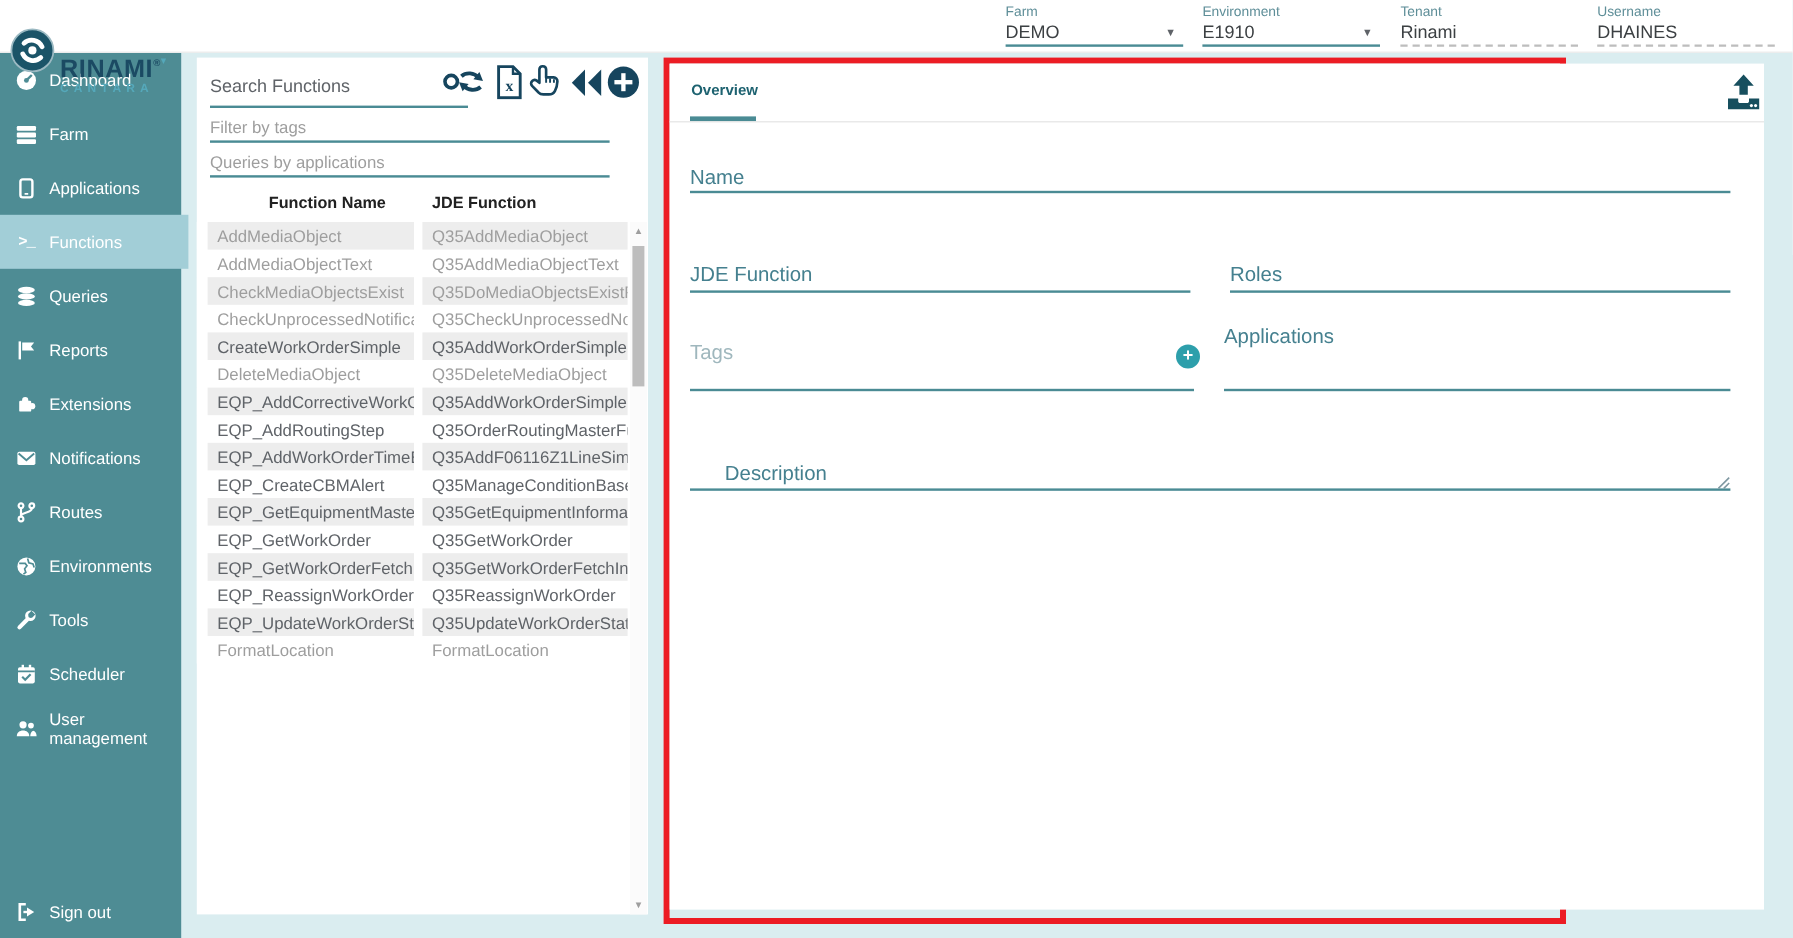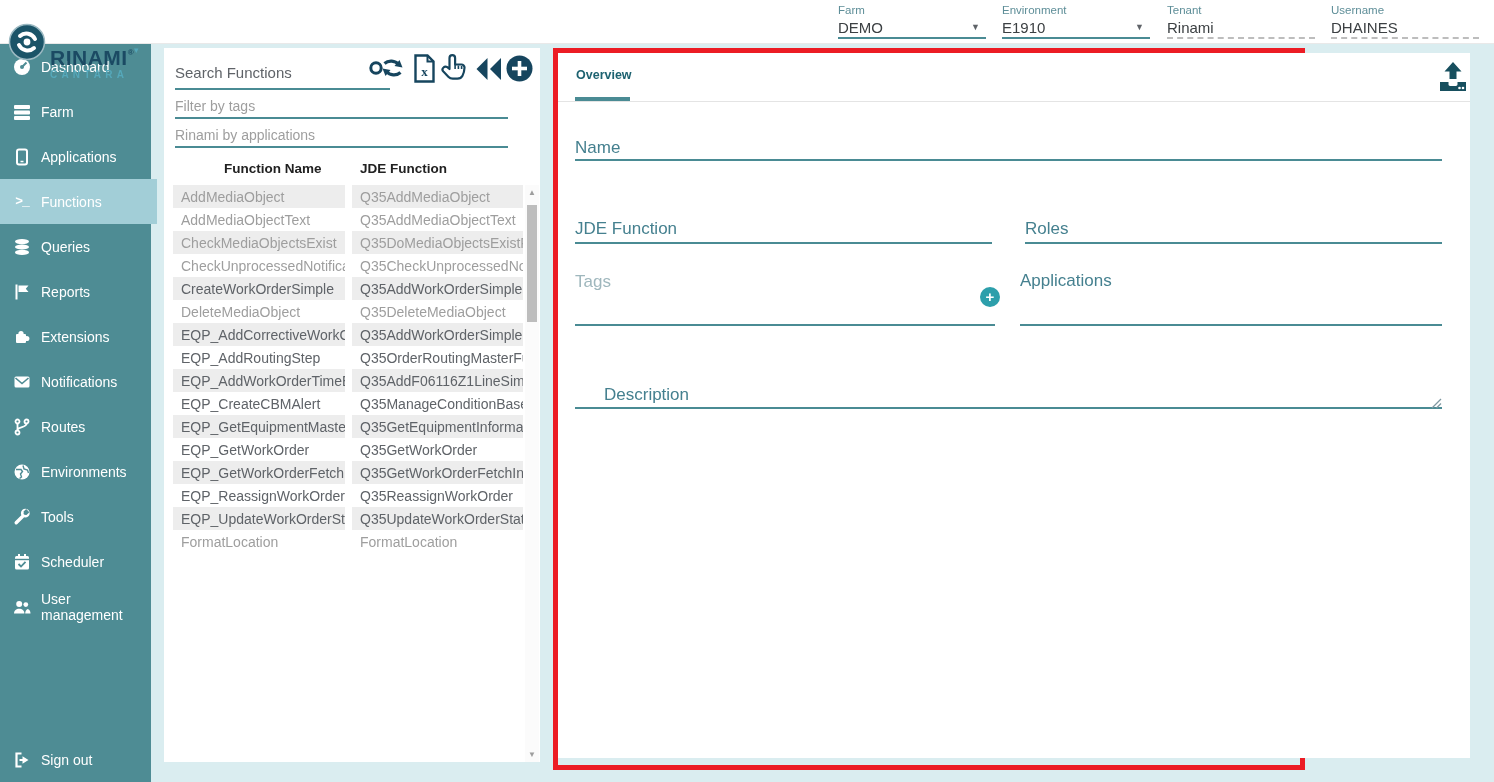--- a/index.html
+++ b/index.html
@@ -48,21 +48,21 @@
   .sb-arrow { position:absolute; left:0; width:14px; text-align:center; font-size:8px; color:#9e9e9e; }
   .sb-thumb { position:absolute; left:2px; top:20px; width:10px; height:117px; background:#bdbdbd; }
 
   
   .detail-wrap { position:absolute; left:553px; top:48px; width:752px; height:722px; border:5px solid #ec1c24; background:#daedf0; z-index:3; }
   .detail { position:absolute; left:0; top:0; width:912px; height:705px; background:#ffffff; }
   .tab-label { position:absolute; left:18px; top:15px; font-size:12.5px; font-weight:700; color:#1d6270; cursor:pointer; }
   .tab-underline { position:absolute; left:17px; top:44px; width:55px; height:4px; background:#4a8b94; }
   .tab-divider { position:absolute; left:0; top:48px; width:912px; height:1px; background:#e4e4e4; }
   .f-label { position:absolute; font-size:17px; color:#45808f; }
-  .f-label.placeholder { color:#9fb7bd; }
+  .f-label.placeholder { color:#9fb7bd;margin-top:12px; }
   .f-line { position:absolute; height:2px; background:#4a8b94; }
   .add-btn { position:absolute; left:422px; top:234px; width:20px; height:20px; border-radius:50%; background:#2d9fab; color:#fff; font-size:15px; font-weight:700; line-height:19px; text-align:center; cursor:pointer; }
   .grip { position:absolute; left:872px; top:342px; }
 </style>
 </head>
 <body>
 
 <div id="app">
 
   <div class="header">
@@ -304,21 +304,21 @@
       <svg viewBox="0 0 27 27" width="27" height="27">
           <circle cx="13.5" cy="13.5" r="13" fill="#16455e"></circle>
           <rect x="6" y="11.7" width="15" height="3.6" fill="#fff"></rect>
           <rect x="11.7" y="6" width="3.6" height="15" fill="#fff"></rect>
         </svg>
     </span>
 
     <div class="filter-label" style="top:50px;">Filter by tags</div>
     <div class="u-line" style="left:11px; top:69px; width:333px; height:2px;"></div>
 
-    <div class="filter-label" style="top:79px;">Rinami by applications</div>
+    <div class="filter-label" style="top:79px;">Queries by applications</div>
     <div class="u-line" style="left:11px; top:98px; width:333px; height:2px;"></div>
 
     <div class="thead-cell" style="left:16px;padding-left:44px;">Function Name</div>
     <div class="thead-cell" style="left:196px;">JDE Function</div>
 
     <div class="rows">
       <div class="frow dim">
           <span class="fcell">AddMediaObject</span>
           <span class="fcell c2">Q35AddMediaObject</span>
         </div>

